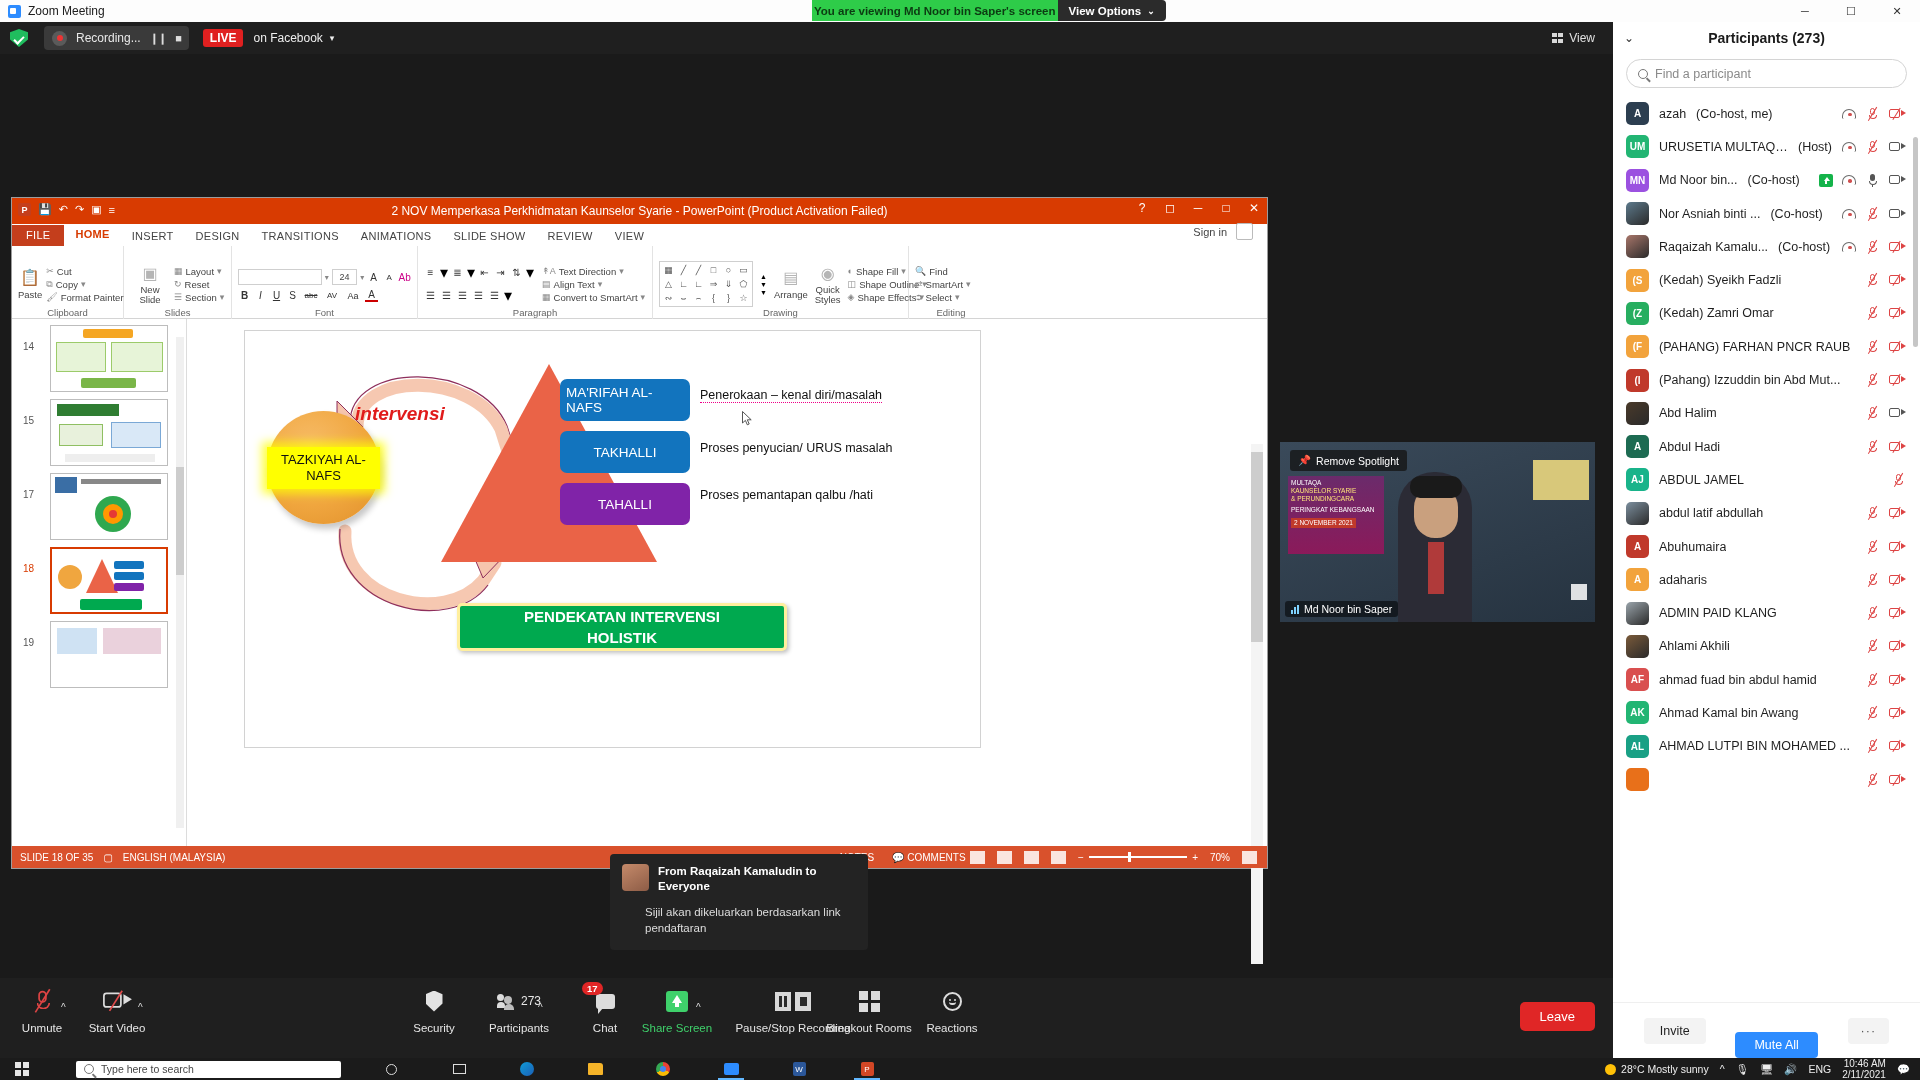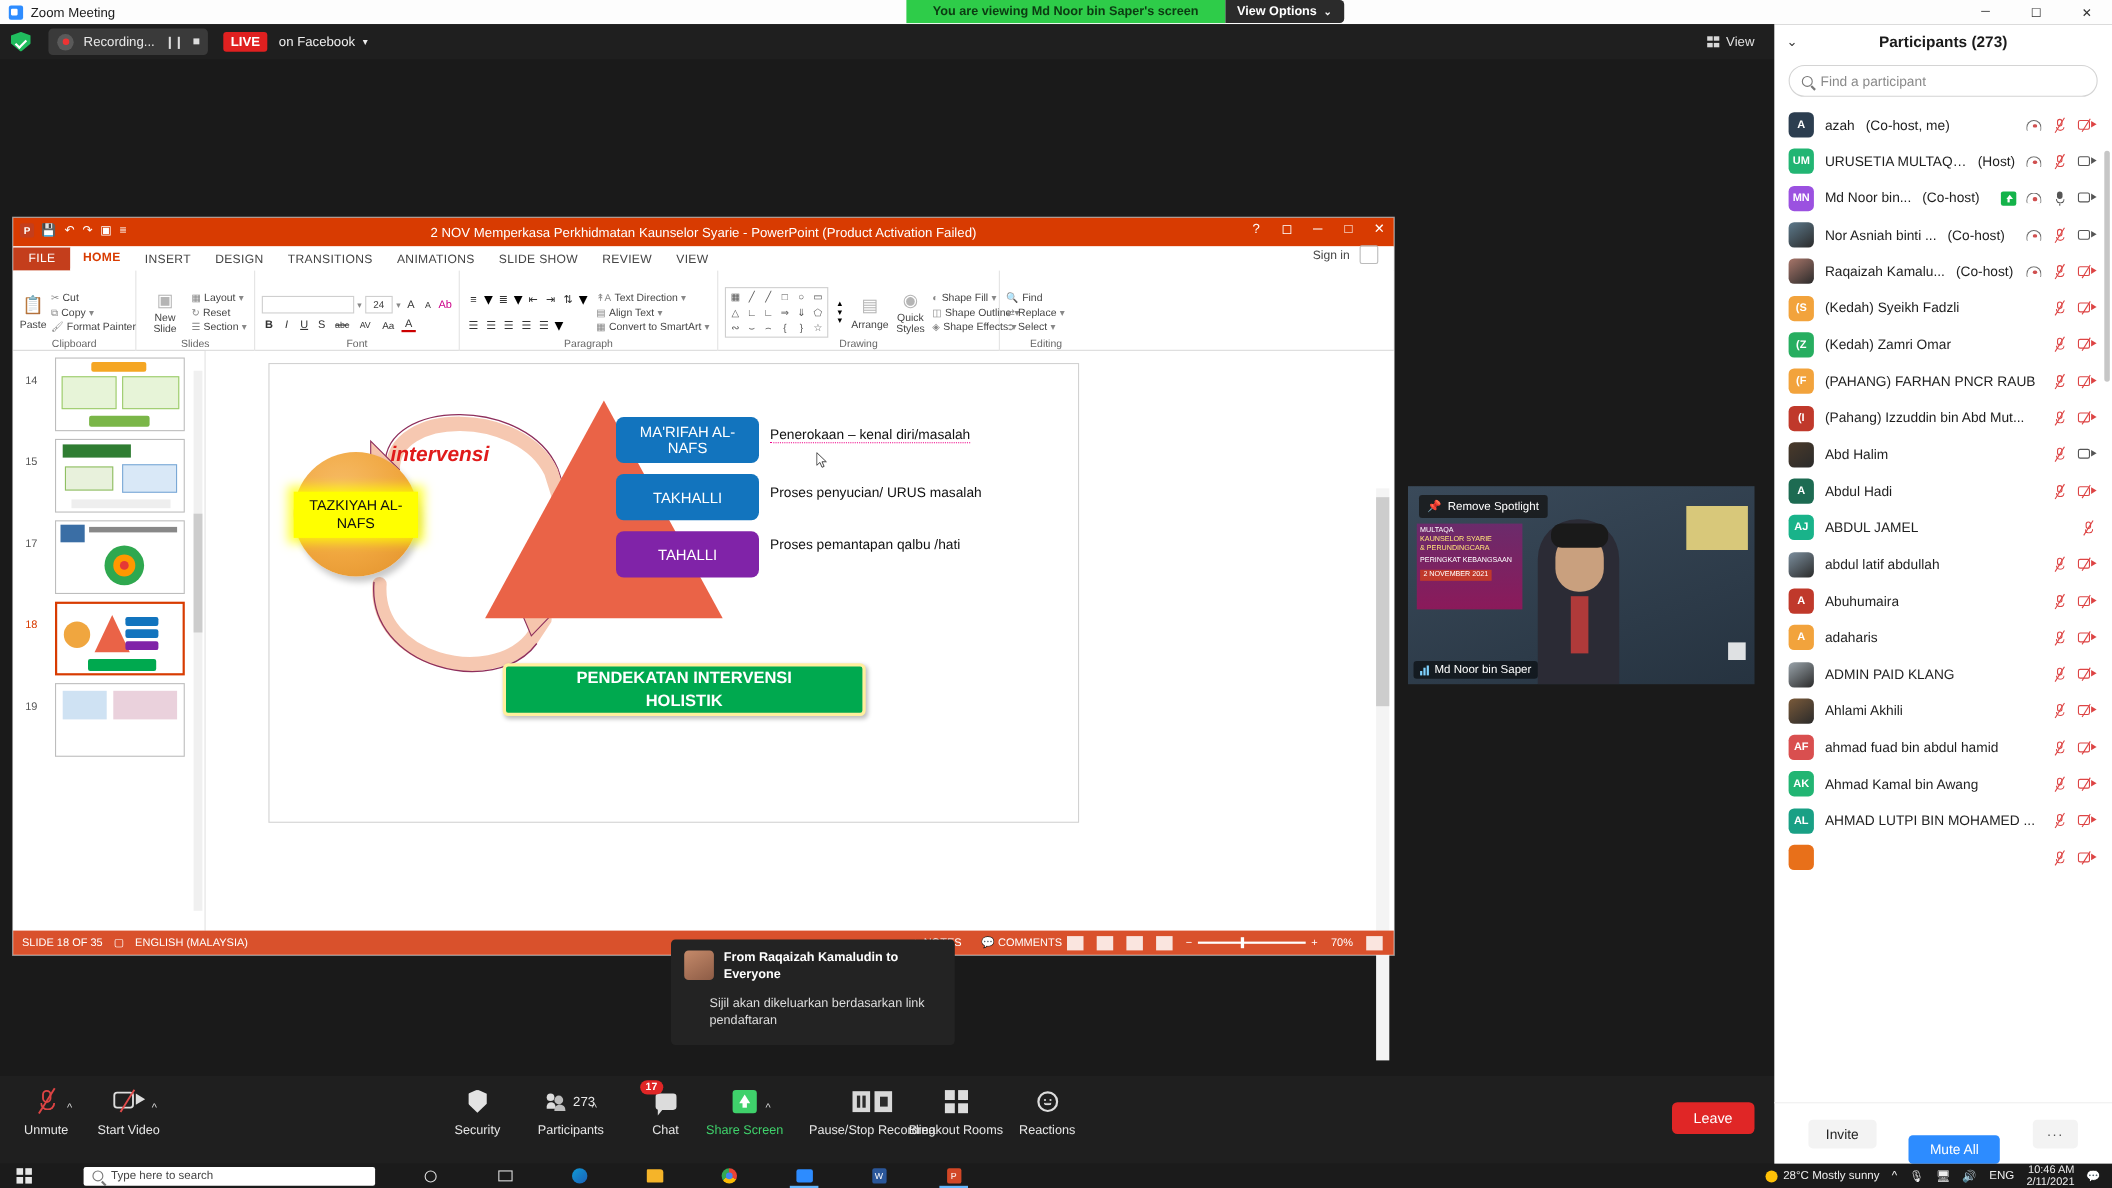--- a/index.html
+++ b/index.html
@@ -15,21 +15,21 @@
     width:6px; height:6px; background:#fff; border-radius:1px; }
   #zoom-titlebar .tb-title { font-size:12px; color:#202020; }
   .win-btns { margin-left:auto; display:flex; height:22px; }
   .win-btns div { width:46px; height:22px; display:flex; align-items:center;
     justify-content:center; font-size:11px; color:#333; }
 
   
   #viewing-banner { position:absolute; top:0px; left:812px; height:21px; display:flex;
     align-items:stretch; z-index:60; }
   #viewing-banner .vb-green { background:#2ecc49; color:#0c3b12; font-size:11.5px;
-    font-weight:bold; display:flex; align-items:center; padding:0 24px;margin-left:12px; }
+    font-weight:bold; display:flex; align-items:center; padding:0 2px; }
   #viewing-banner .vb-opts { background:#2b2b2b; color:#fff; font-size:11.5px;
     font-weight:bold; display:flex; align-items:center; padding:0 11px; border-radius:0 4px 4px 0;}
   #viewing-banner .vb-opts .car { margin-left:6px; font-size:9px; }
 
   
   #rec-bar { position:absolute; left:0; top:22px; width:1613px; height:32px;
     background:#1f1f1f; display:flex; align-items:center; }
   .shield-ico { width:18px; height:18px; margin-left:10px; background:#20bd5e;
     clip-path: polygon(50% 0%, 100% 18%, 100% 58%, 50% 100%, 0% 58%, 0% 18%);
     position:relative; }
@@ -206,21 +206,21 @@
   
   #doc-scroll { position:absolute; right:4px; top:125px; width:12px; height:520px; }
   #doc-scroll .t { position:absolute; top:0; width:12px; height:520px; background:#f4f4f4; }
   #doc-scroll .b { position:absolute; top:8px; width:12px; height:190px; background:#cdcdcd; }
 
   
   #triangle { position:absolute; left:196px; top:33px; width:0; height:0;
     border-left:108px solid transparent; border-right:108px solid transparent;
     border-bottom:198px solid #ea6347; }
   .procbox { position:absolute; left:315px; width:130px; height:42px; border-radius:7px;
-    display:flex; align-items:center; justify-content:center; text-align:center;
+    display:flex; align-items:center; justify-content:center; 
     color:#fff; font-size:13.5px; line-height:15px; padding:0 6px; }
   .procbox.b1 { top:48px; background:#1274be; }
   .procbox.b2 { top:100px; background:#1274be; }
   .procbox.b3 { top:152px; background:#8023a8; }
   .proctext { position:absolute; left:455px; font-size:12.5px; color:#111;
     line-height:16px; }
   .proctext.t1 { top:56px; }
   .proctext.t2 { top:109px; }
   .proctext.t3 { top:156px; }
   .ul-red { border-bottom:1px dotted #e08; }
@@ -555,21 +555,21 @@
 
     <div class="rgroup" style="width:84px;border-right:none">
       <div class="rgbody">
         <div class="rcol">
           <div class="ritem">
               <span class="gl">🔍</span>
               <span>Find</span>
             </div>
           <div class="ritem">
               <span class="gl">⇄</span>
-              <span>Replace</span>
+              <span>SmartArt</span>
               <span class="gl">▾</span>
             </div>
           <div class="ritem">
               <span class="gl">➲</span>
               <span>Select</span>
               <span class="gl">▾</span>
             </div>
         </div>
       </div>
       <div class="rglabel">Editing</div>

